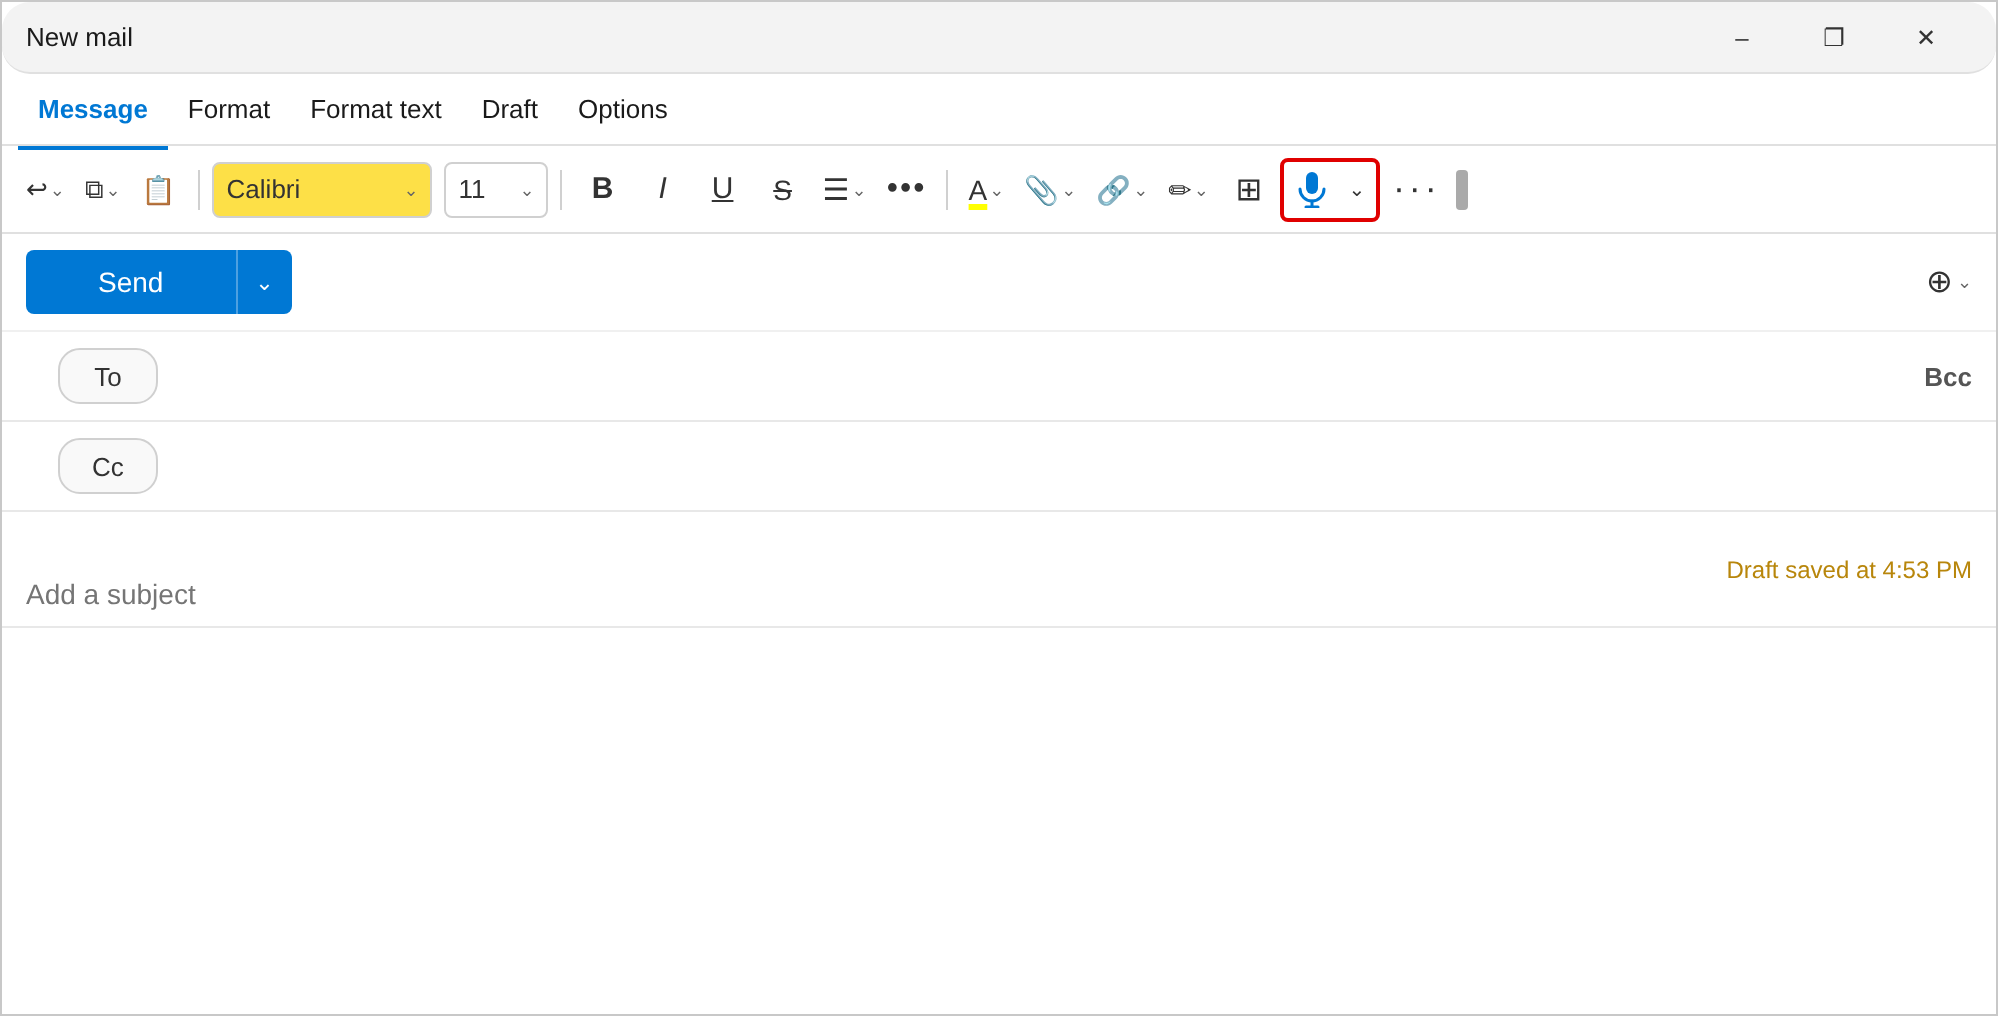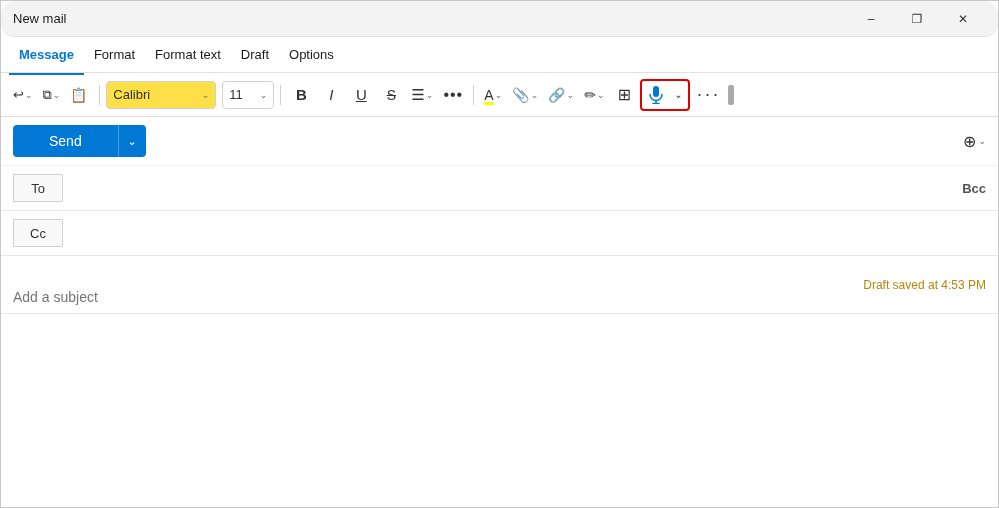--- a/index.html
+++ b/index.html
@@ -305,30 +305,31 @@
       align-items: center;
       padding: 8px 12px;
       border-bottom: 1px solid #e8e8e8;
       min-height: 42px;
     }
 
     .recipient-label-btn {
       width: 50px;
       height: 28px;
       border: 1px solid #d0d0d0;
-      border-radius: 1px;
+      border-radius: 11px;
       background: #f9f9f9;
       font-size: 13px;
       color: #333;
       cursor: pointer;
       display: flex;
       align-items: center;
       justify-content: center;
       flex-shrink: 0;
       margin-right: 8px;
+      margin-left: 16px;
     }
 
     .recipient-input {
       flex: 1;
       border: none;
       outline: none;
       font-size: 14px;
       color: #333;
     }
 

